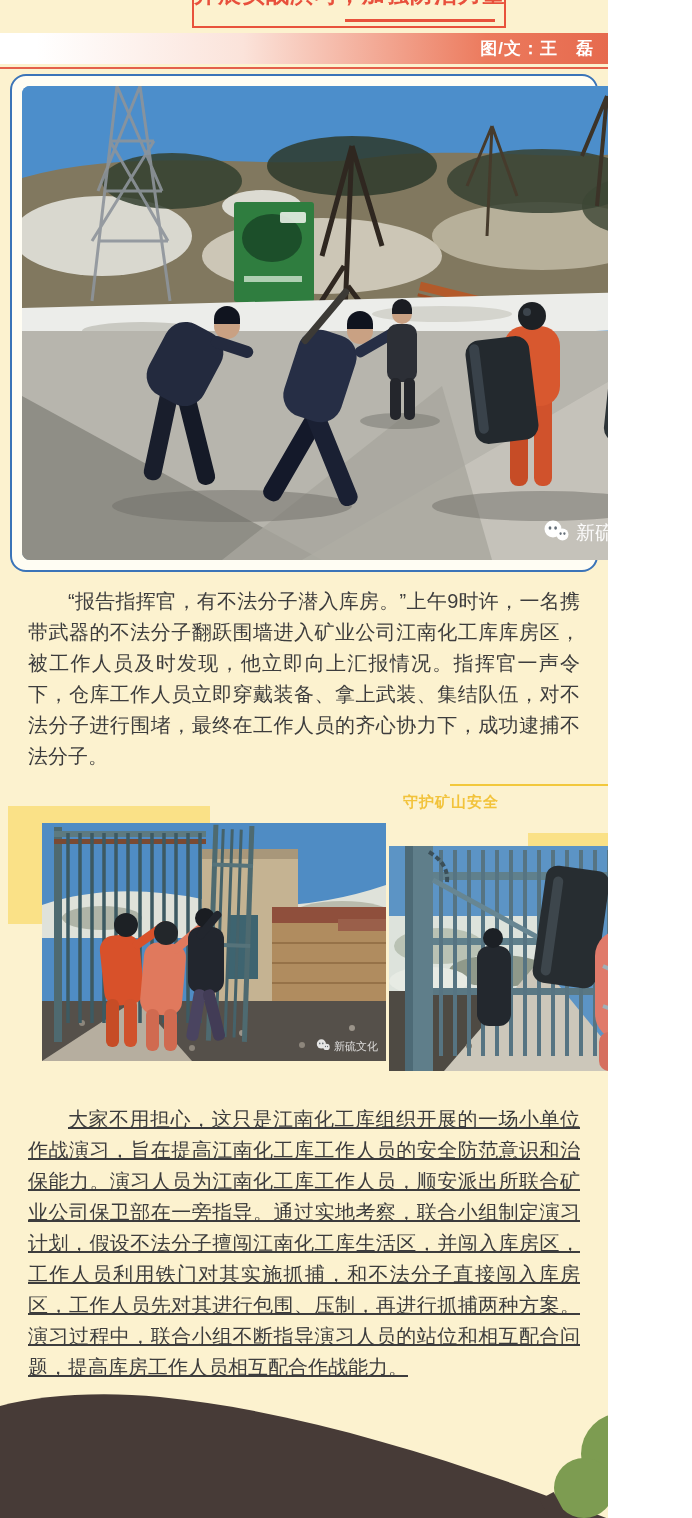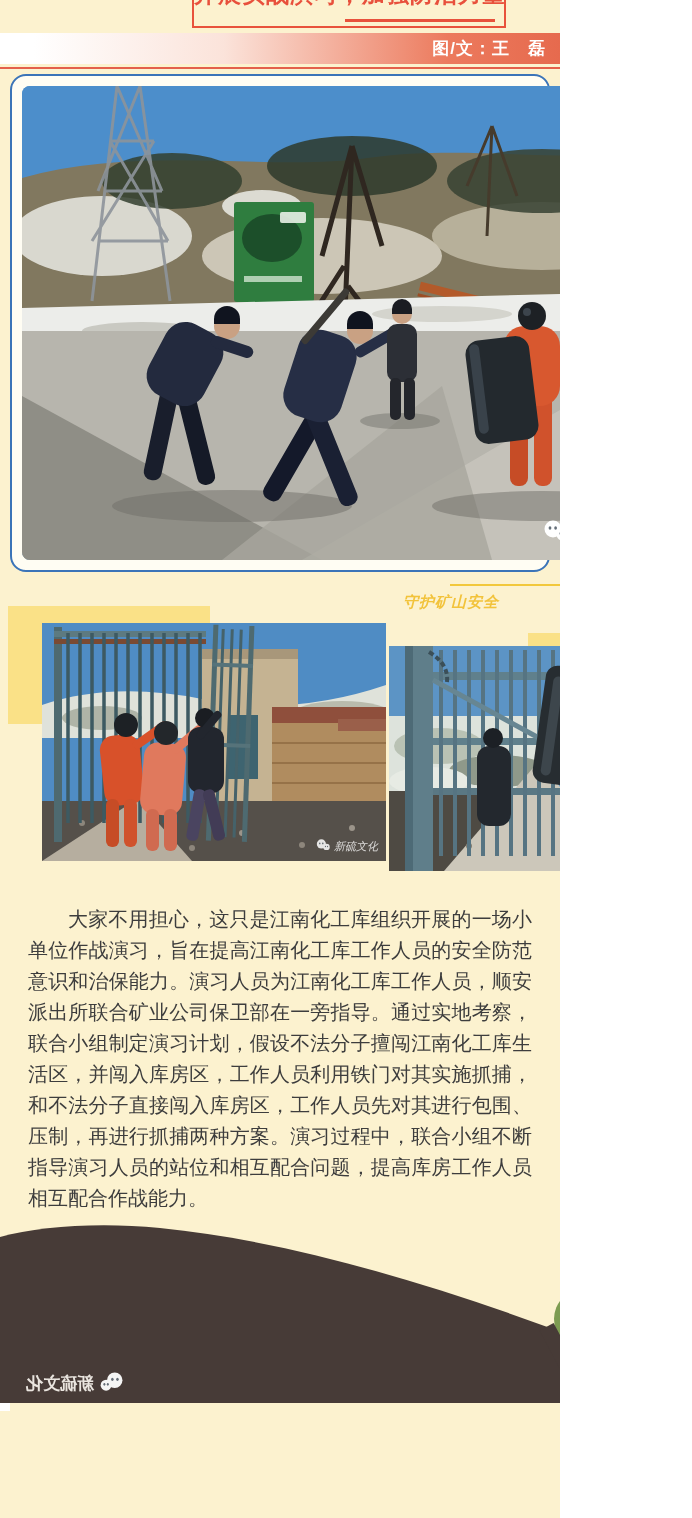--- a/index.html
+++ b/index.html
@@ -1,18 +1,18 @@
 <!DOCTYPE html>
 <html><head>
 <meta charset="utf-8">
 <style>
   * { box-sizing: border-box; }
   html,body { margin:0; padding:0; background:#ffffff; }
   .page {
-    position:relative; width:560px; height:1518px; margin:0;
+    position:relative; width:608px; height:1518px; margin:0;
     background:#fcf2cf; overflow:hidden;
     font-family:"Liberation Sans", sans-serif;
   }
   
   .header { position:relative; height:30px; overflow:hidden; }
   .title-box {
     position:absolute; left:192px; top:-44px; width:314px; height:72px;
     border:2px solid #e8523c;
   }
   .title-text {
@@ -48,23 +48,23 @@
     color:rgba(255,255,255,.92); font-size:19px; pointer-events:none;
   }
   .wm-main { right:18px; bottom:14px; }
   .wm-small { right:8px; bottom:7px; font-size:11px; gap:4px; opacity:.85; }
   .wm .wmi { flex:0 0 auto; }
   
   .body-text {
     margin:14px 28px 0 28px; color:#3d3d3d; font-size:20px; line-height:31px;
     text-align:justify; text-indent:2em;
   }
-  .body-text.second { margin-top:24px; }
-  
-  .photo-section { position:relative; height:300px; margin-top:8px;font-style:italic; }
+  .body-text.second { margin-top:24px;text-decoration:underline; }
+  
+  .photo-section { position:relative; height:300px; margin-top:8px; }
   .gold-line { position:absolute; top:4px; left:450px; width:232px; height:2px; background:#f2c83c; }
   .section-label { position:absolute; top:13px; left:403px; color:#f2c33b; font-size:15px; font-weight:bold; letter-spacing:1px; }
   .decor-left  { position:absolute; top:26px; left:8px;   width:202px; height:118px; background:#fae187; }
   .decor-right { position:absolute; top:53px; left:528px; width:164px; height:36px;  background:#fae187; }
   .small-photo { position:absolute; overflow:hidden; }
   .photo-left  { top:43px; left:42px;  width:344px; height:238px; }
   .photo-right { top:66px; left:389px; width:303px; height:225px; }
   
   .footer { position:relative; height:190px; margin-top:7px; }
   .footer svg { display:block; }
@@ -193,20 +193,21 @@
           <ellipse cx="12.6" cy="8" rx="1.4" ry="1.8" fill="#66707a"></ellipse>
           <circle cx="19.5" cy="14.5" r="6" fill="#ffffff"></circle>
           <ellipse cx="17.6" cy="13.6" rx="1.1" ry="1.4" fill="#66707a"></ellipse>
           <ellipse cx="21.4" cy="13.6" rx="1.1" ry="1.4" fill="#66707a"></ellipse>
         </svg>
         <span>新硫文化</span>
       </div>
     </div>
   </div>
 
+  <div class="body-text">“报告指挥官，有不法分子潜入库房。”上午9时许，一名携带武器的不法分子翻跃围墙进入矿业公司江南化工库库房区，被工作人员及时发现，他立即向上汇报情况。指挥官一声令下，仓库工作人员立即穿戴装备、拿上武装、集结队伍，对不法分子进行围堵，最终在工作人员的齐心协力下，成功逮捕不法分子。</div>
 
   <div class="photo-section">
     <div class="gold-line"></div>
     <div class="section-label">守护矿山安全</div>
     <div class="decor-left"></div>
     <div class="decor-right"></div>
 
     <div class="small-photo photo-left">
       <svg width="344" height="238" viewBox="0 0 344 238">
         <rect width="344" height="238" fill="#4f8cc4"></rect>

